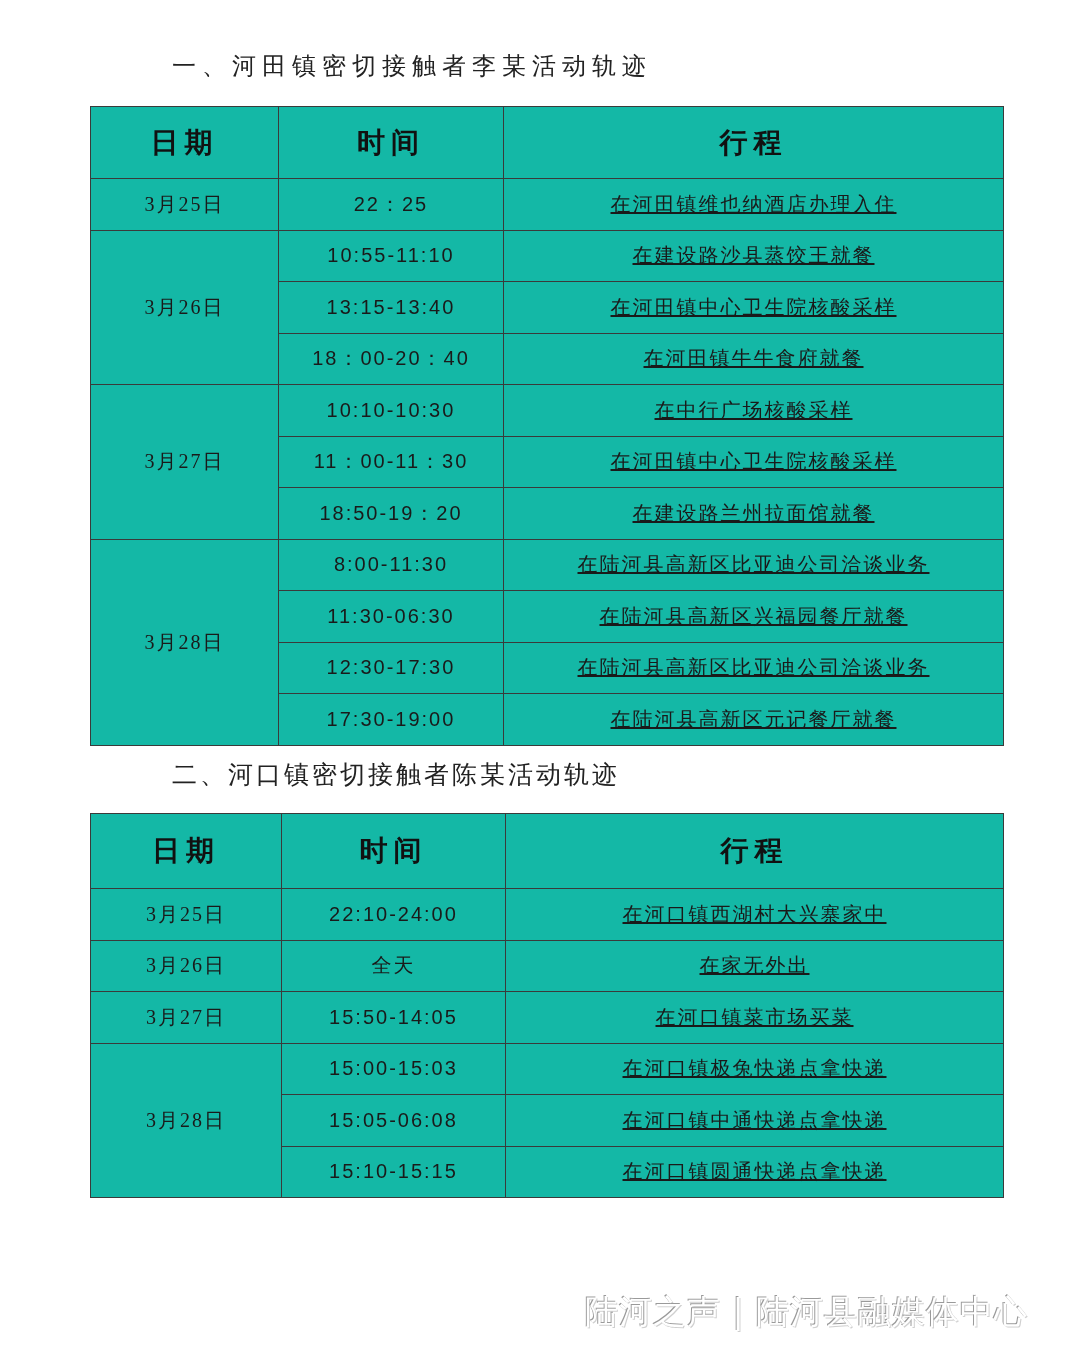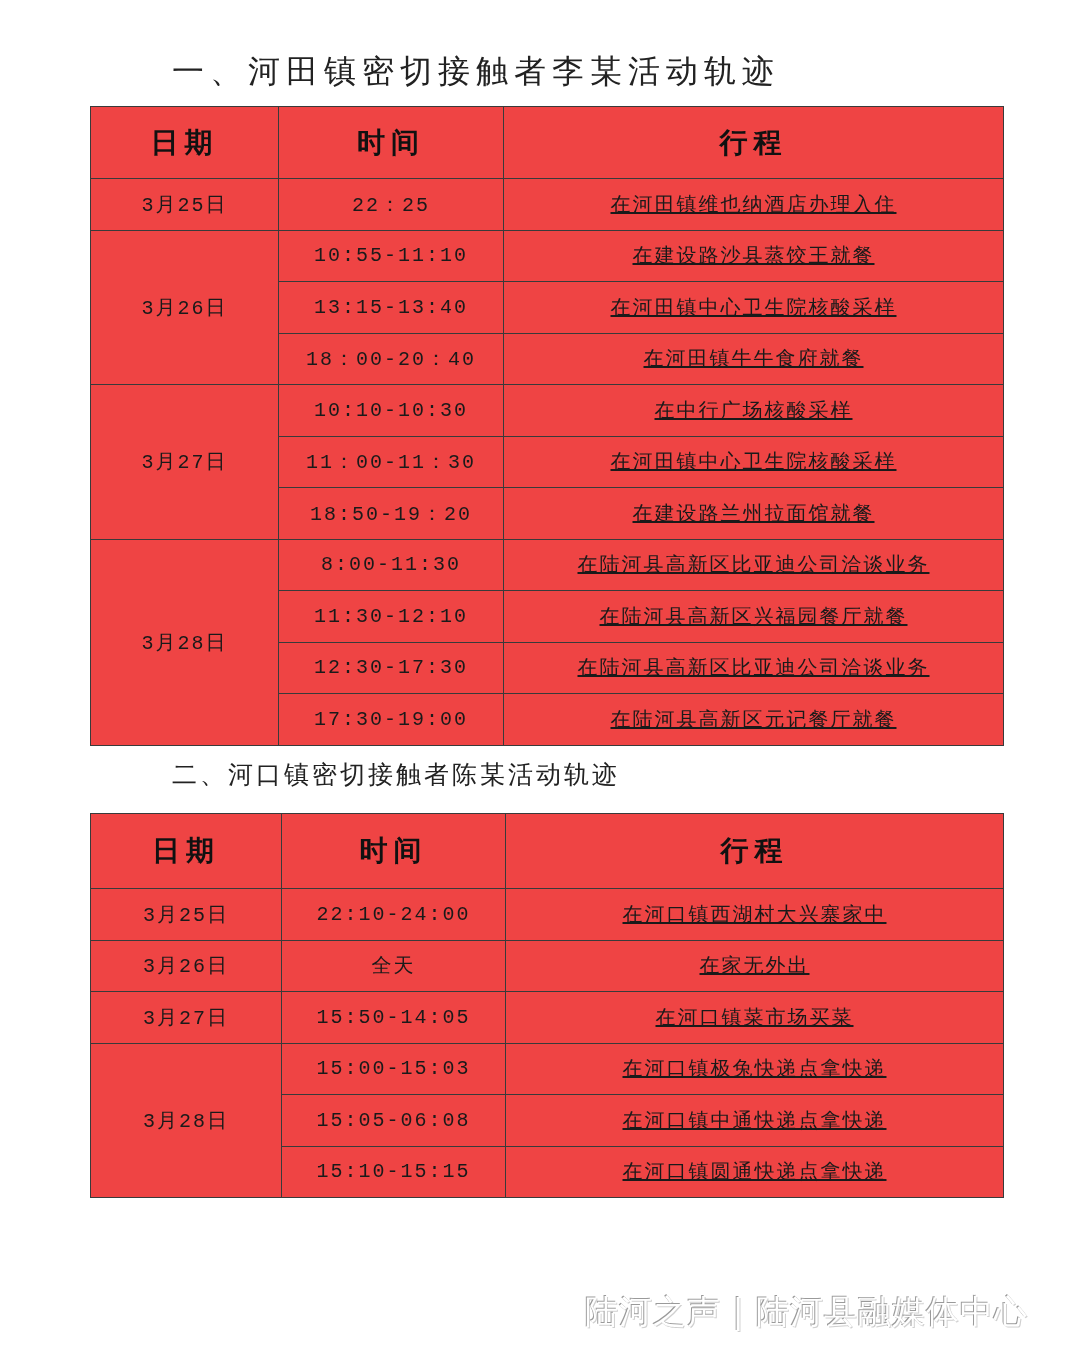--- a/index.html
+++ b/index.html
@@ -12,55 +12,55 @@
       height: 1358px;
       position: relative;
       overflow: hidden;
       font-family: "DejaVu Serif", "Liberation Serif", serif;
       color: #1a1a1a;
     }
     .section-title {
       position: absolute;
       font-family: "DejaVu Sans", "Liberation Sans", sans-serif;
       font-weight: normal;
-      font-size: 32px;
+      font-size: 24px;
       letter-spacing: 6px;
       color: #222;
       white-space: nowrap;
     }
     #title1 { left: 172px; top: 50px; }
     #title2 { left: 172px; top: 758px; font-size: 25px; letter-spacing: 3px; }
 
     table.trace {
       position: absolute;
       border-collapse: collapse;
       table-layout: fixed;
-      background: #ef4444;
+      background: #14b8a6;
     }
     table.trace td, table.trace th {
       border: 1.6px solid #3a3a3a;
       text-align: center;
       vertical-align: middle;
       padding: 0;
       white-space: nowrap;
       overflow: hidden;
     }
     table.trace th {
       font-family: "DejaVu Sans", "Liberation Sans", sans-serif;
       font-size: 28px;
       font-weight: bold;
       letter-spacing: 6px;
       color: #111;
     }
     table.trace td {
       font-size: 20px;
       letter-spacing: 2px;
     }
-    td.date { font-family: Liberation Mono, monospace; letter-spacing: 3px; }
-    td.time { font-family: Liberation Mono, monospace; font-size: 21px; letter-spacing: 0.5px; }
+    td.date { font-family: Liberation Serif, serif; letter-spacing: 3px; }
+    td.time { font-family: Liberation Sans, sans-serif; font-size: 21px; letter-spacing: 0.5px; }
     td.place { font-family: "DejaVu Sans", "Liberation Sans", sans-serif; font-size: 20px; letter-spacing: 5px; text-decoration: underline; }
 
     #table1 { left: 90px; top: 106px; width: 913px; }
     #table1 col.c1 { width: 188px; }
     #table1 col.c2 { width: 225px; }
     #table1 col.c3 { width: 500px; }
     #table1 tr.head { height: 72px; }
     #table1 tr.row { height: 51.5px; }
 
     #table2 { left: 90px; top: 813px; width: 913px; }
@@ -134,21 +134,21 @@
     <td class="time">18:50-19：20</td>
     <td class="place">在建设路兰州拉面馆就餐</td>
   </tr>
 
   <tr class="row">
     <td class="date" rowspan="4">3月28日</td>
     <td class="time">8:00-11:30</td>
     <td class="place">在陆河县高新区比亚迪公司洽谈业务</td>
   </tr>
   <tr class="row">
-    <td class="time">11:30-12:10</td>
+    <td class="time">11:30-06:30</td>
     <td class="place">在陆河县高新区兴福园餐厅就餐</td>
   </tr>
   <tr class="row">
     <td class="time">12:30-17:30</td>
     <td class="place">在陆河县高新区比亚迪公司洽谈业务</td>
   </tr>
   <tr class="row">
     <td class="time">17:30-19:00</td>
     <td class="place">在陆河县高新区元记餐厅就餐</td>
   </tr>

